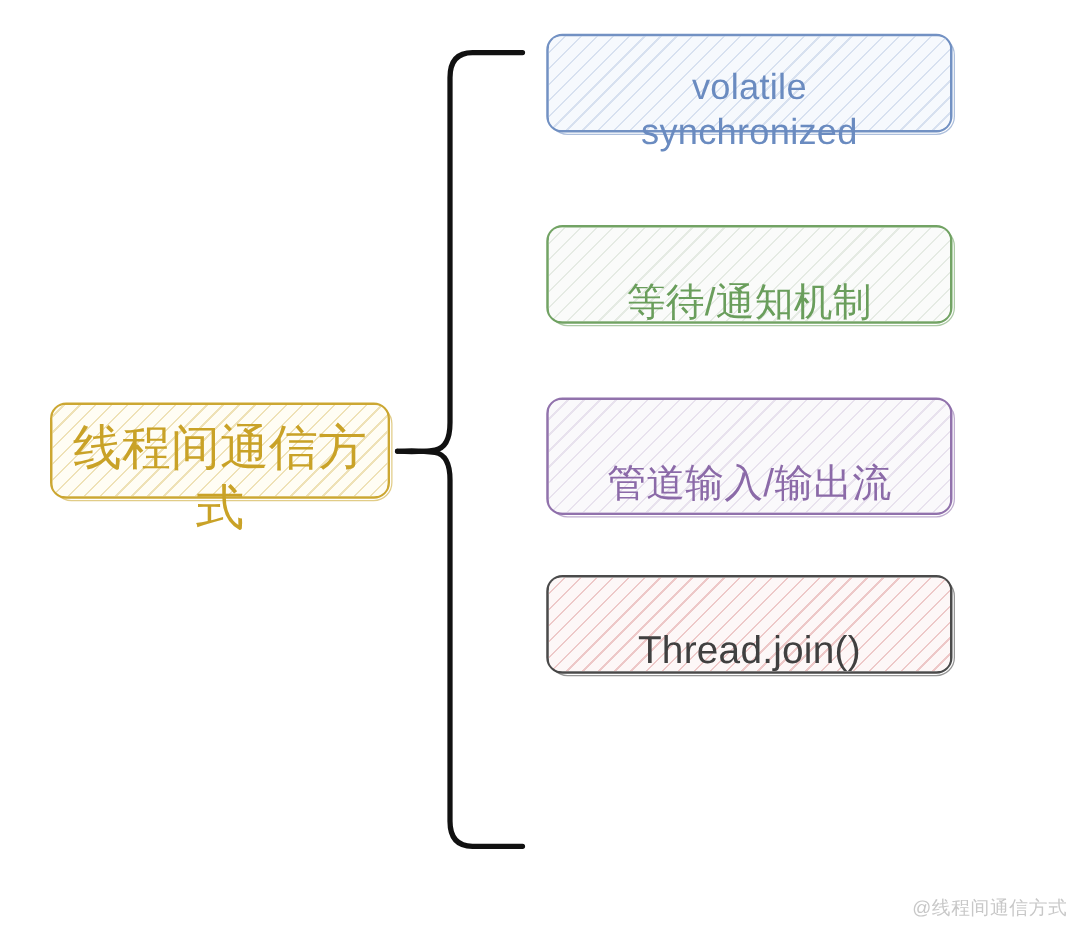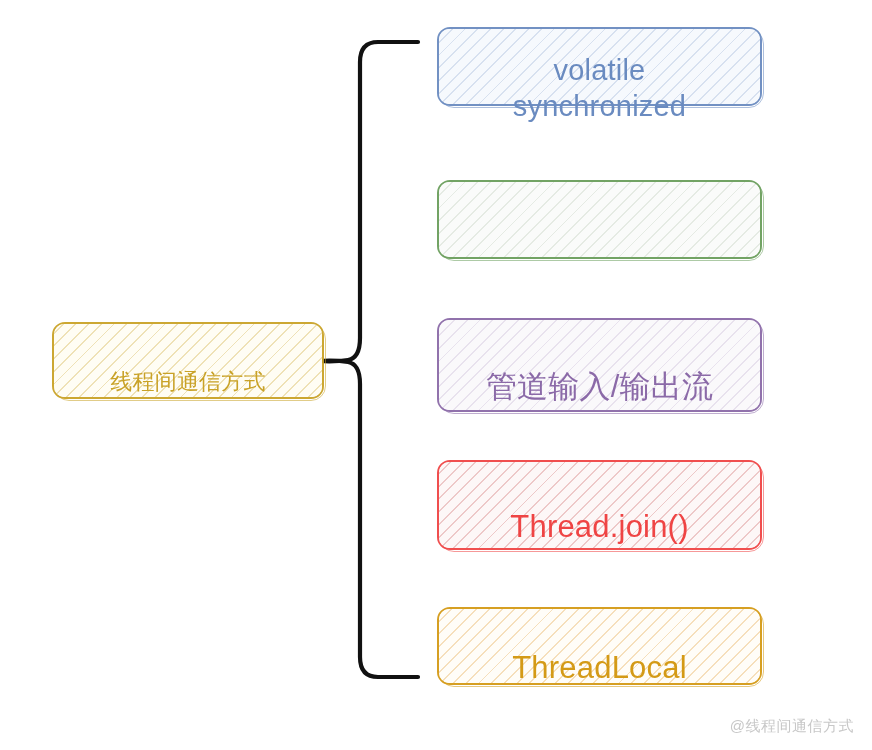--- a/index.html
+++ b/index.html
@@ -69,26 +69,26 @@
 
   .node .hatch {
     position: absolute;
     inset: 2px;
     border-radius: 10px;
     z-index: 1;
   }
 
   
   #node-root {
-    left: 52px;
+    left: 40px;
     top: 322px;
     width: 272px;
     height: 77px;
     color: #c9a227;
-    font-size: 22px;
+    font-size: 39px;
   }
   #node-root .hatch {
     background:
       repeating-linear-gradient(-45deg,
         rgba(201,162,39,0.30) 0px,
         rgba(201,162,39,0.30) 1.3px,
         rgba(255,255,255,0) 1.3px,
         rgba(255,255,255,0) 9px),
       #fffdf4;
   }
@@ -148,23 +148,24 @@
         rgba(255,255,255,0) 1.3px,
         rgba(255,255,255,0) 9px),
       #faf9fb;
   }
 
   
   #node-leaf-3 {
     left: 437px;
     top: 460px;
     width: 325px;
-    height: 90px;
-    color: #ef4444;
-    font-size: 31px;
+    height: 79px;
+    color: #404040;
+    font-size: 31px;
+    align-items: flex-end;
   }
   #node-leaf-3 .hatch {
     background:
       repeating-linear-gradient(-45deg,
         rgba(214,130,130,0.40) 0px,
         rgba(214,130,130,0.40) 1.4px,
         rgba(255,255,255,0) 1.4px,
         rgba(255,255,255,0) 9px),
       #fdf7f7;
   }
@@ -231,38 +232,33 @@
     <span class="sketch"></span>
     <span class="sketch s2"></span>
     <span class="node-label">volatile
 synchronized</span>
   </div>
 
   <div class="node" id="node-leaf-1">
     <span class="hatch"></span>
     <span class="sketch"></span>
     <span class="sketch s2"></span>
+    <span class="node-label">等待/通知机制</span>
   </div>
 
   <div class="node" id="node-leaf-2">
     <span class="hatch"></span>
     <span class="sketch"></span>
     <span class="sketch s2"></span>
     <span class="node-label">管道输入/输出流</span>
   </div>
 
   <div class="node" id="node-leaf-3">
     <span class="hatch"></span>
     <span class="sketch"></span>
     <span class="sketch s2"></span>
     <span class="node-label">Thread.join()</span>
   </div>
 
-  <div class="node" id="node-leaf-4">
-    <span class="hatch"></span>
-    <span class="sketch"></span>
-    <span class="sketch s2"></span>
-    <span class="node-label">ThreadLocal</span>
-  </div>
 
   <div id="watermark">@线程间通信方式</div>
 
 </div>
 
 </body></html>

